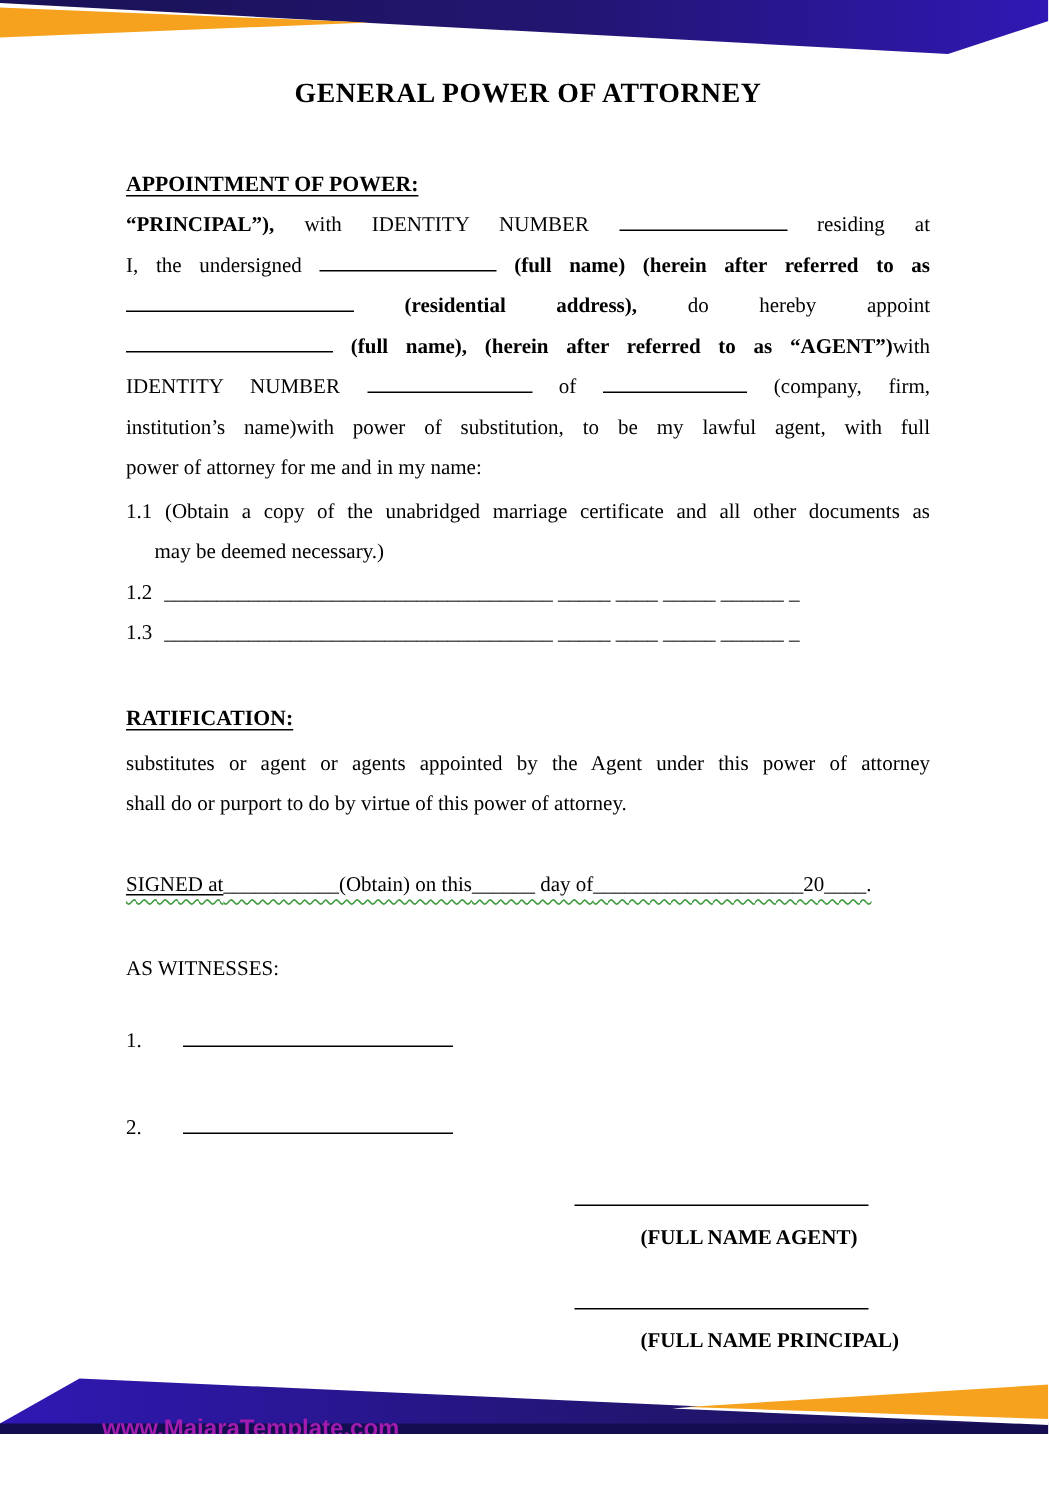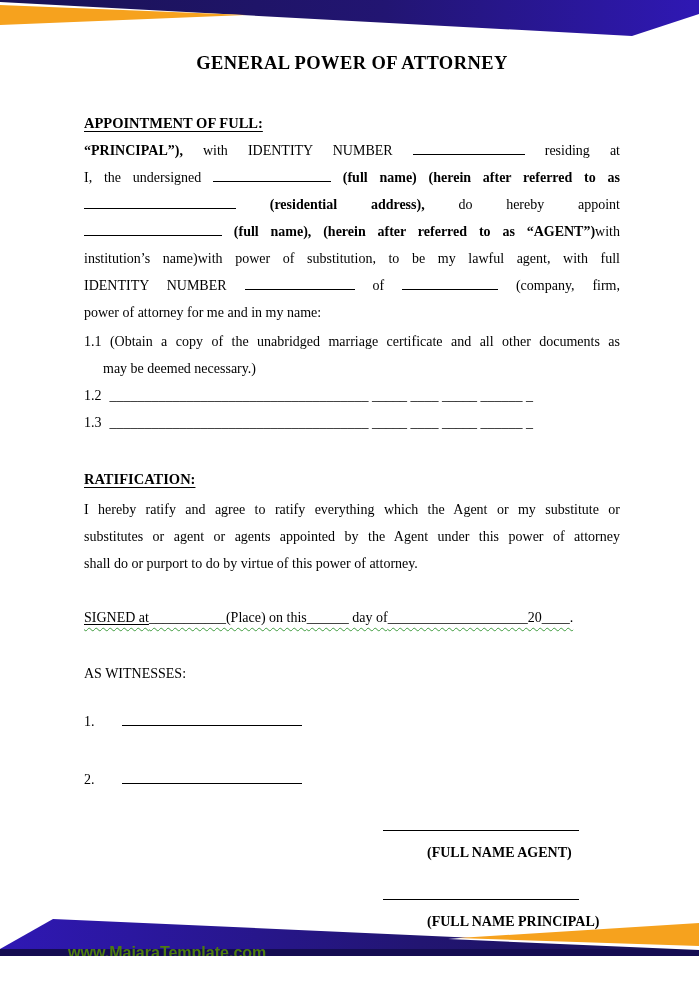--- a/index.html
+++ b/index.html
@@ -53,21 +53,21 @@
   .w-line { display:inline-block; width:180px; height:14px; border-bottom:1.5px solid #000; }
 
   .sig-block { margin-left:299px; margin-top:37px; }
   .sig-line { width:196px; height:0; border-top:1.5px solid #000; }
   .sig-line2 { margin-top:33px; }
   .sig-label { font-weight:bold; margin-top:8px; line-height:27px; font-size:14px;margin-left:44px; }
 
   .footer-url {
     position:absolute; left:68px; top:944px;
     font-family:"Liberation Sans", sans-serif;
-    font-weight:bold; font-size:16px; color:#4d7c0f;
+    font-weight:bold; font-size:16px; color:#a21caf;
   }
 </style>
 </head>
 <body>
 
 <div class="page">
 
   <svg class="deco deco-top" width="699" height="42" viewBox="0 0 699 42">
     <defs>
       <linearGradient id="topGrad" x1="0" y1="0" x2="1" y2="0">
@@ -91,53 +91,52 @@
     <polygon points="53,5 699,34 699,42 0,42 0,35" fill="url(#botGrad)"></polygon>
     <rect x="0" y="35" width="699" height="7" fill="#150D52"></rect>
     <polygon points="448,25 699,5 699,36" fill="#FFFFFF"></polygon>
     <polygon points="458,24 699,9 699,32" fill="#F6A21E"></polygon>
   </svg>
 
   <div class="doc">
 
     <div class="title">GENERAL POWER OF ATTORNEY</div>
 
-    <div class="sec-heading h-appoint">APPOINTMENT OF FULL:</div>
+    <div class="sec-heading h-appoint">APPOINTMENT OF POWER:</div>
 
     <div>
       <div class="jline"><b>“PRINCIPAL”), </b><span>with IDENTITY NUMBER </span><span class="blank" style="width: 112px;"></span><span> residing at</span></div>
       <div class="jline"><span>I, the undersigned </span><span class="blank" style="width: 118px;"></span><b> (full name) (herein after referred to as</b></div>
       <div class="jline"><span class="blank" style="width: 152px;"></span><b> (residential address), </b><span>do hereby appoint</span></div>
       <div class="jline"><span class="blank" style="width: 138px;"></span><b> (full name), (herein after referred to as “AGENT”)</b><span>with</span></div>
+      <div class="jline"><span>IDENTITY NUMBER </span><span class="blank" style="width: 110px;"></span><span> of </span><span class="blank" style="width: 96px;"></span><span> (company, firm,</span></div>
       <div class="jline"><span>institution’s name)with power of substitution, to be my lawful agent, with full</span></div>
-      <div class="jline"><span>IDENTITY NUMBER </span><span class="blank" style="width: 110px;"></span><span> of </span><span class="blank" style="width: 96px;"></span><span> (company, firm,</span></div>
       <div class="lline"><span>power of attorney for me and in my name:</span></div>
     </div>
 
     <div class="clause">
       <div class="jline">1.1 (Obtain a copy of the unabridged marriage certificate and all other documents as</div>
       <div class="lline clause-cont">may be deemed necessary.)</div>
     </div>
 
     <div class="num-row">
       <span class="c-num">1.2</span><span class="c-blank">_____________________________________ _____ ____ _____ ______ _</span>
     </div>
     <div class="num-row">
       <span class="c-num">1.3</span><span class="c-blank">_____________________________________ _____ ____ _____ ______ _</span>
     </div>
 
     <div class="sec-heading h-ratif">RATIFICATION:</div>
 
     <div class="para2">
-      <div class="jline">I hereby ratify and agree to ratify everything which the Agent or my substitute or</div>
       <div class="jline">substitutes or agent or agents appointed by the Agent under this power of attorney</div>
       <div class="lline">shall do or purport to do by virtue of this power of attorney.</div>
     </div>
 
-    <div class="signed lline"><span class="sul">SIGNED at</span><span>___________</span><span>(Place) on this</span><span>______</span><span> day of</span><span>____________________</span><span>20</span><span>____</span><span>.</span></div>
+    <div class="signed lline"><span class="sul">SIGNED at</span><span>___________</span><span>(Obtain) on this</span><span>______</span><span> day of</span><span>____________________</span><span>20</span><span>____</span><span>.</span></div>
 
     <div class="witness-head">AS WITNESSES:</div>
 
     <div class="w-row">
       <span class="w-num">1.</span><span class="w-line"></span>
     </div>
     <div class="w-row w-row2">
       <span class="w-num">2.</span><span class="w-line"></span>
     </div>
 

